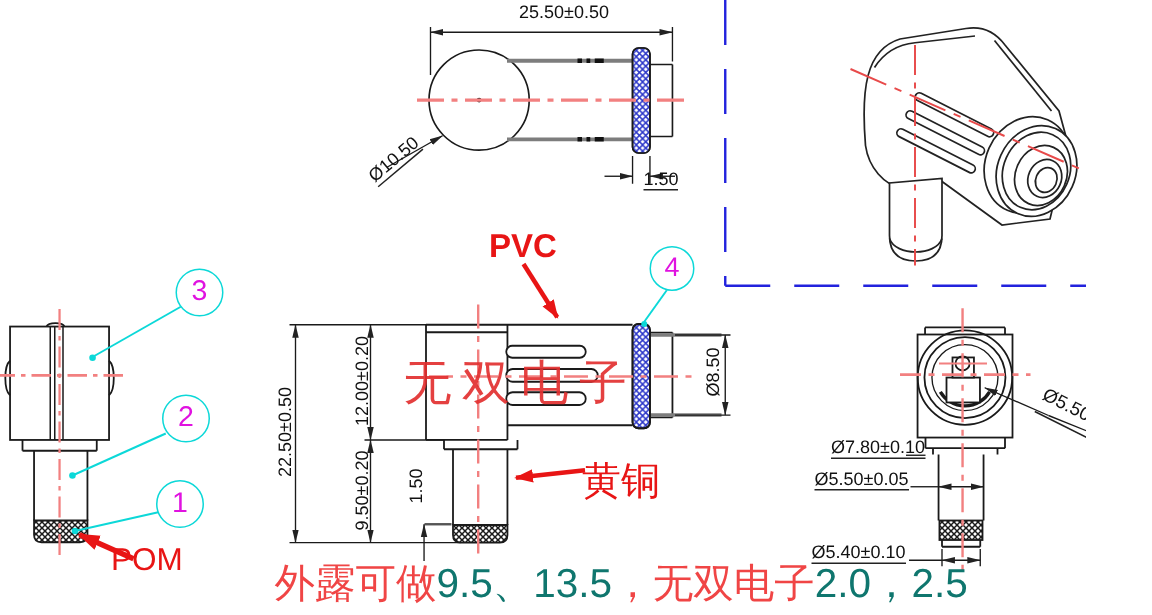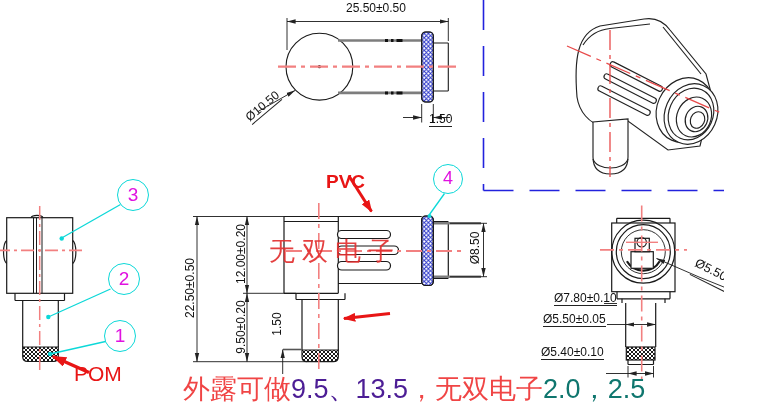--- a/index.html
+++ b/index.html
@@ -8,21 +8,21 @@
   #lineart{position:absolute;left:0;top:0;}
   .t{position:absolute;white-space:nowrap;color:#111;}
   .dim{font-size:12px;}
   .u{border-bottom:1px solid #222;}
   .rc{transform:translate(-50%,-50%) rotate(-90deg);}
   .red{color:#e81515;}
   .balloon{position:absolute;border:1.6px solid #0cd8d8;border-radius:50%;
            background:#fff;color:#e012e0;text-align:center;box-sizing:border-box;}
   .b32{width:32px;height:32px;line-height:29px;font-size:19px;}
   .b30{width:30px;height:30px;line-height:27px;font-size:18px;}
-  .watermark{font-size:26px;letter-spacing:7px;color:rgba(226,48,48,.92);}
+  .watermark{font-size:32px;letter-spacing:7px;color:rgba(226,48,48,.92);}
   .note{font-size:27px;}
   .bore{font-size:12.5px;border-bottom:1px solid #222;transform:rotate(26.5deg);
         transform-origin:0 0;display:inline-flex;align-items:flex-start;}
   .stack{display:inline-flex;flex-direction:column;font-size:9px;line-height:1.1;margin-left:1px;}
   .stack i{font-style:normal;}
 </style>
 </head>
 <body>
 
 <div id="stage">
@@ -190,38 +190,39 @@
   <div class="t dim" style="left:330px;top:1px;width:92px;text-align:center;">25.50±0.50</div>
   <div class="t dim u" style="left:243px;top:99px;transform:rotate(-40deg);">Ø10.50</div>
   <div class="t dim u" style="left:429px;top:112px;">1.50</div>
 
   <div class="t dim rc" style="left:190px;top:288px;">22.50±0.50</div>
   <div class="t dim rc" style="left:241px;top:254px;">12.00±0.20</div>
   <div class="t dim rc" style="left:241px;top:327px;">9.50±0.20</div>
   <div class="t dim rc" style="left:277px;top:324px;">1.50</div>
   <div class="t dim rc" style="left:475px;top:248px;">Ø8.50</div>
 
-  <div class="t red" style="left:326px;top:151px;font-size:19px;font-weight:bold;margin-top:20px;">PVC</div>
+  <div class="t red" style="left:326px;top:151px;font-size:22px;font-weight:bold;">PVC</div>
+  <div class="t red" style="left:388px;top:303px;font-size:26px;">黄铜</div>
   <div class="t red" style="left:74px;top:362px;font-size:21px;font-weight:normal;">POM</div>
   <div class="t watermark" style="left:269px;top:234px;">无双电子</div>
 
   <div class="balloon b32" style="left:117px;top:179px;">3</div>
   <div class="balloon b32" style="left:108px;top:263px;">2</div>
   <div class="balloon b32" style="left:104px;top:320px;">1</div>
   <div class="balloon b30" style="left:433px;top:164px;">4</div>
 
   <div class="t dim u" style="left:554px;top:291px;">Ø7.80±0.10</div>
   <div class="t dim u" style="left:543px;top:312px;">Ø5.50±0.05</div>
-  <div class="t dim u" style="left:541px;top:345px;">Ø5.40±0.10</div>
+  <div class="t dim u" style="left:541px;top:361px;">Ø5.40±0.10</div>
 
   <div class="t bore" style="left:699px;top:256px;">
     <span>Ø5.50</span>
     <span class="stack">
       <i>+0.10</i>
       <i>-0.00</i>
     </span>
   </div>
 
   <div class="t note" style="left:183px;top:371px;">
-    <span style="color:#f04545;">外露可做</span><span style="color:#4c1d95;">9.5、13.5</span><span style="color:#f04545;">，无双电子</span><span style="color:#0f766e;">2.0，2.5</span>
+    <span style="color:#f04545;">外露可做</span><span style="color:#0f766e;">9.5、13.5</span><span style="color:#f04545;">，无双电子</span><span style="color:#0f766e;">2.0，2.5</span>
   </div>
 
 </div>
 
 </body></html>

